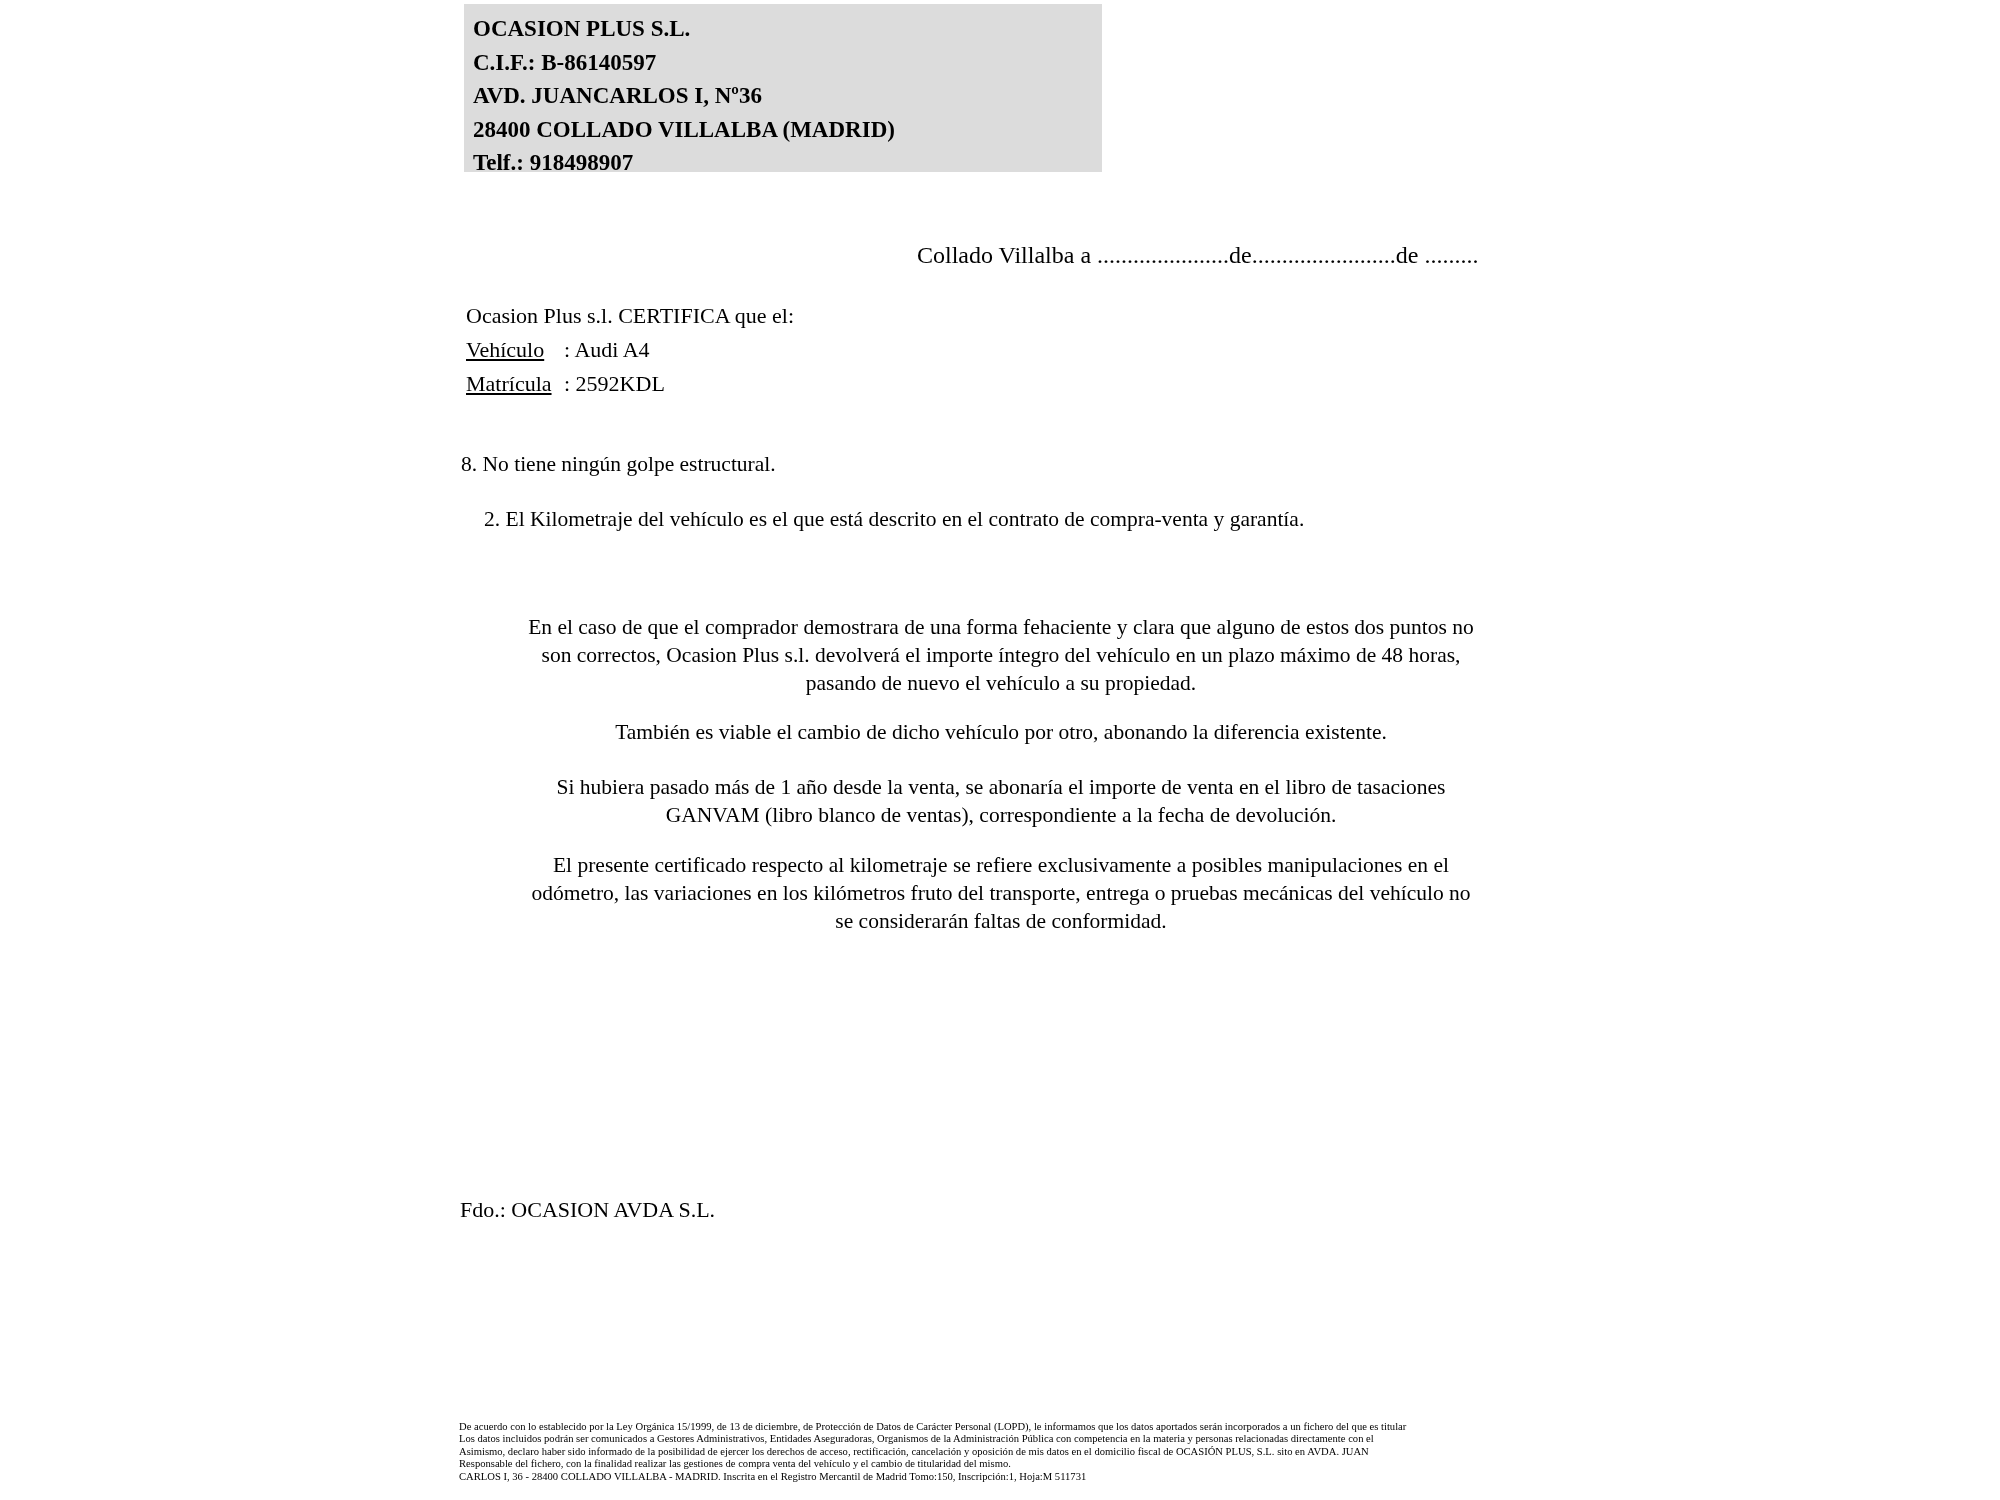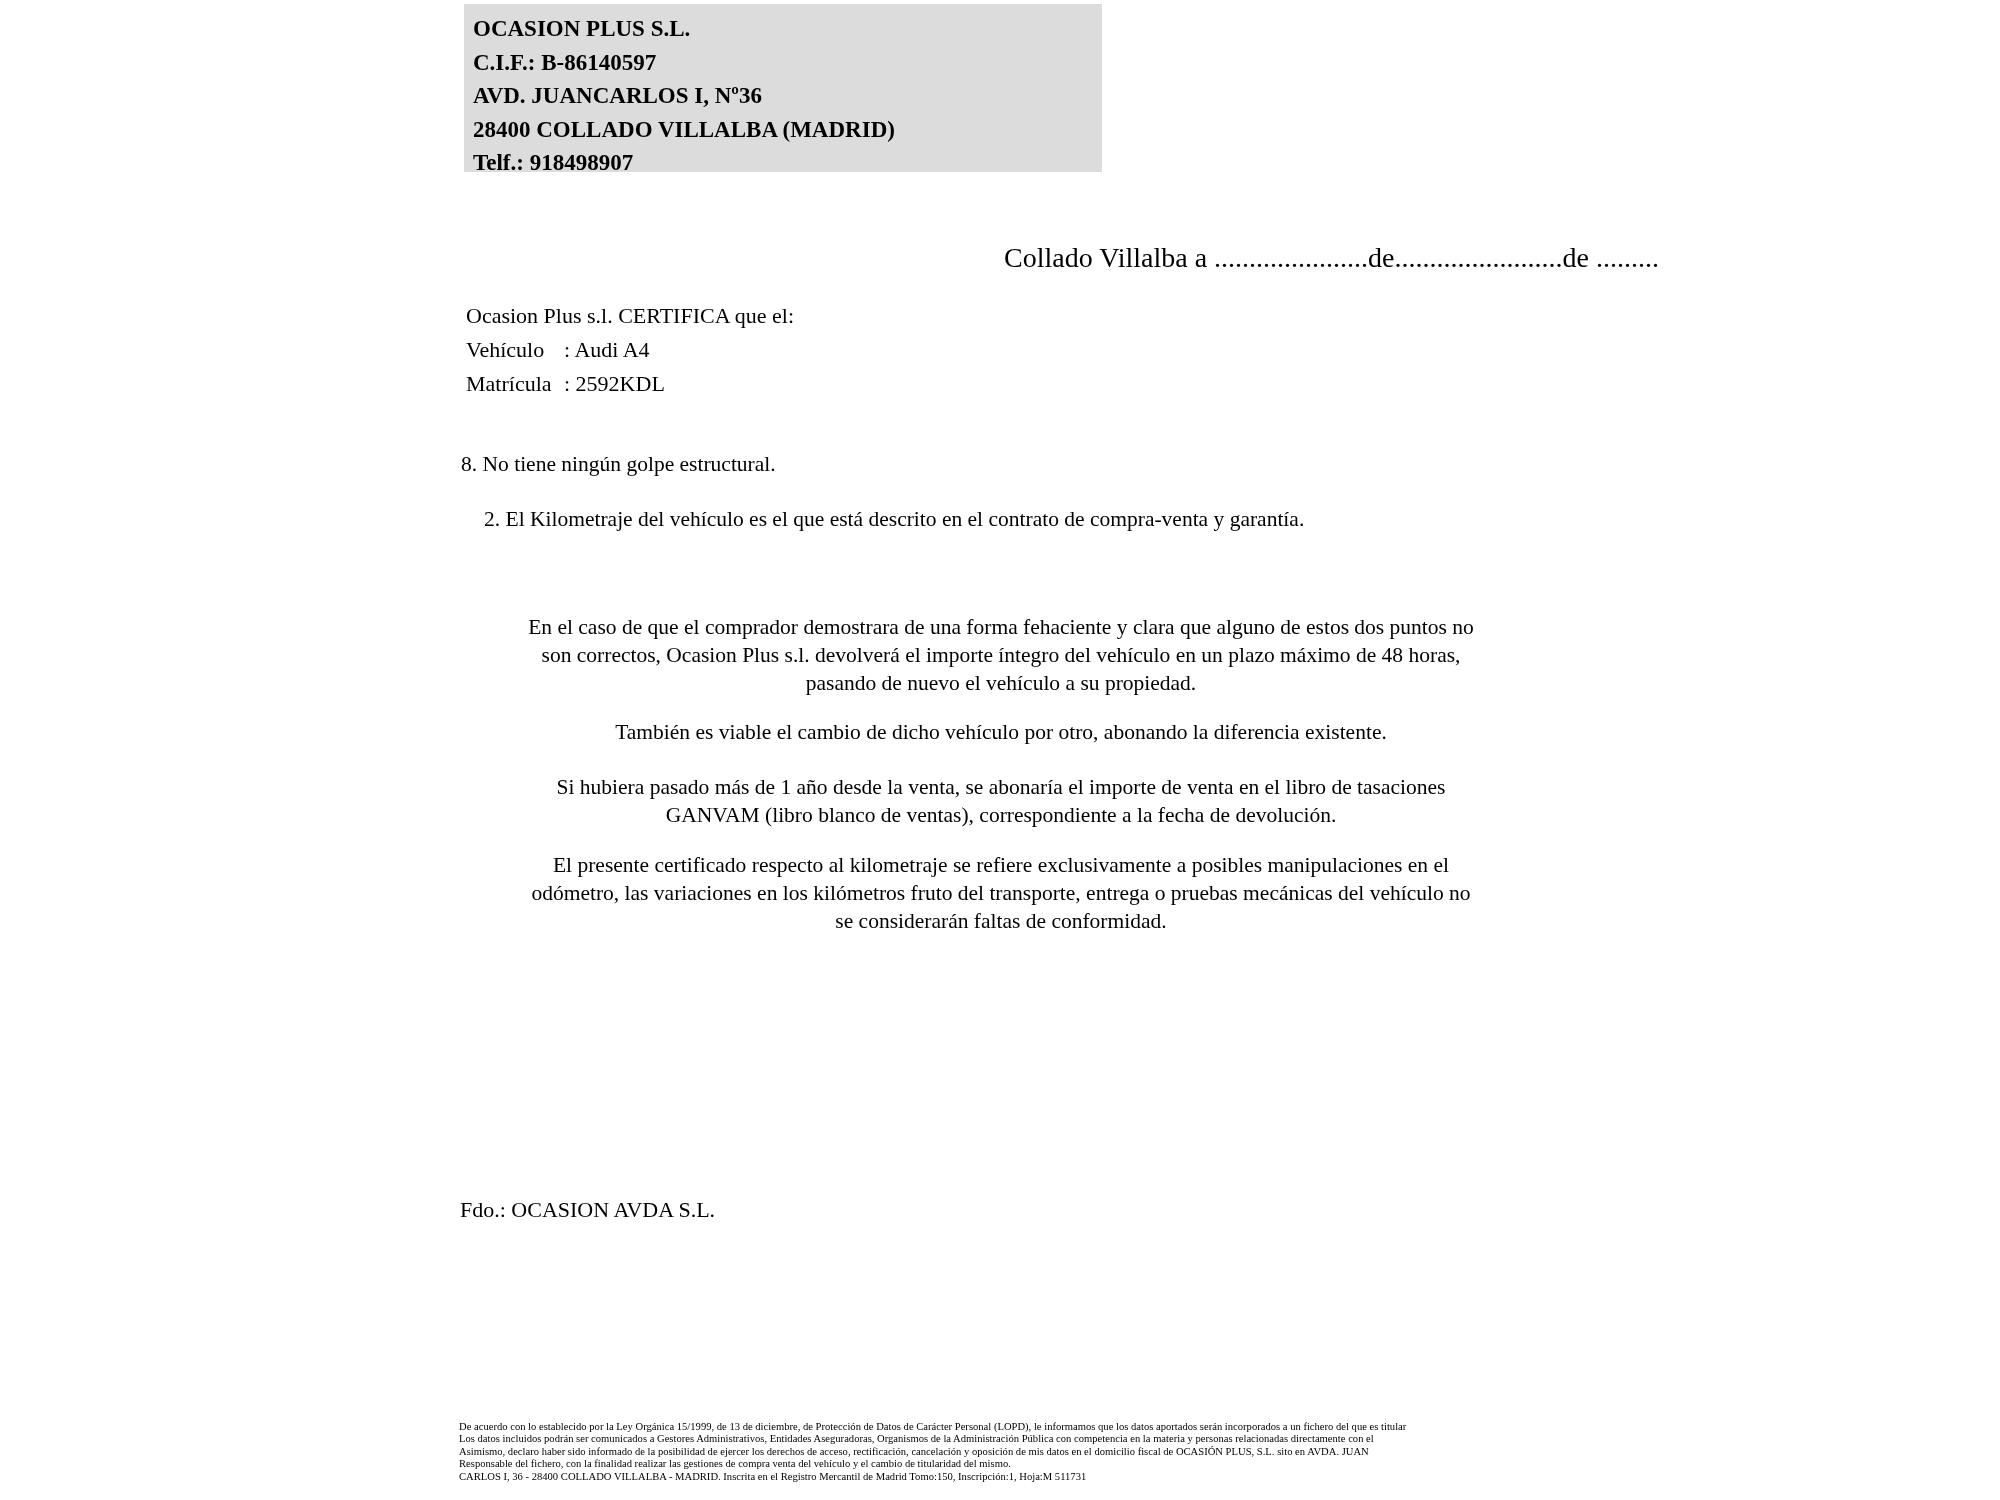--- a/index.html
+++ b/index.html
@@ -26,36 +26,37 @@
     background: #dcdcdc;
     box-sizing: border-box;
     padding: 8px 0 0 9px;
     font-weight: bold;
     font-size: 23px;
     line-height: 33.5px;
     white-space: nowrap;
   }
   .date-line {
     position: absolute;
-    left: 1004px;
+    left: 917px;
     top: 242px;
-    font-size: 28px;
+    font-size: 24px;
     white-space: nowrap;
   }
   .certify-block {
     position: absolute;
     left: 466px;
     top: 299px;
     font-size: 22px;
     line-height: 34px;
     white-space: nowrap;
   }
   .field-label {
     display: inline-block;
     width: 98px;
+    text-decoration: underline;
   }
   .clause {
     position: absolute;
     left: 461px;
     font-size: 21.5px;
     white-space: nowrap;
   }
   .clause-1 { top: 452px; }
   .clause-2 { top: 507px; margin-left: 23px; }
   .para {

